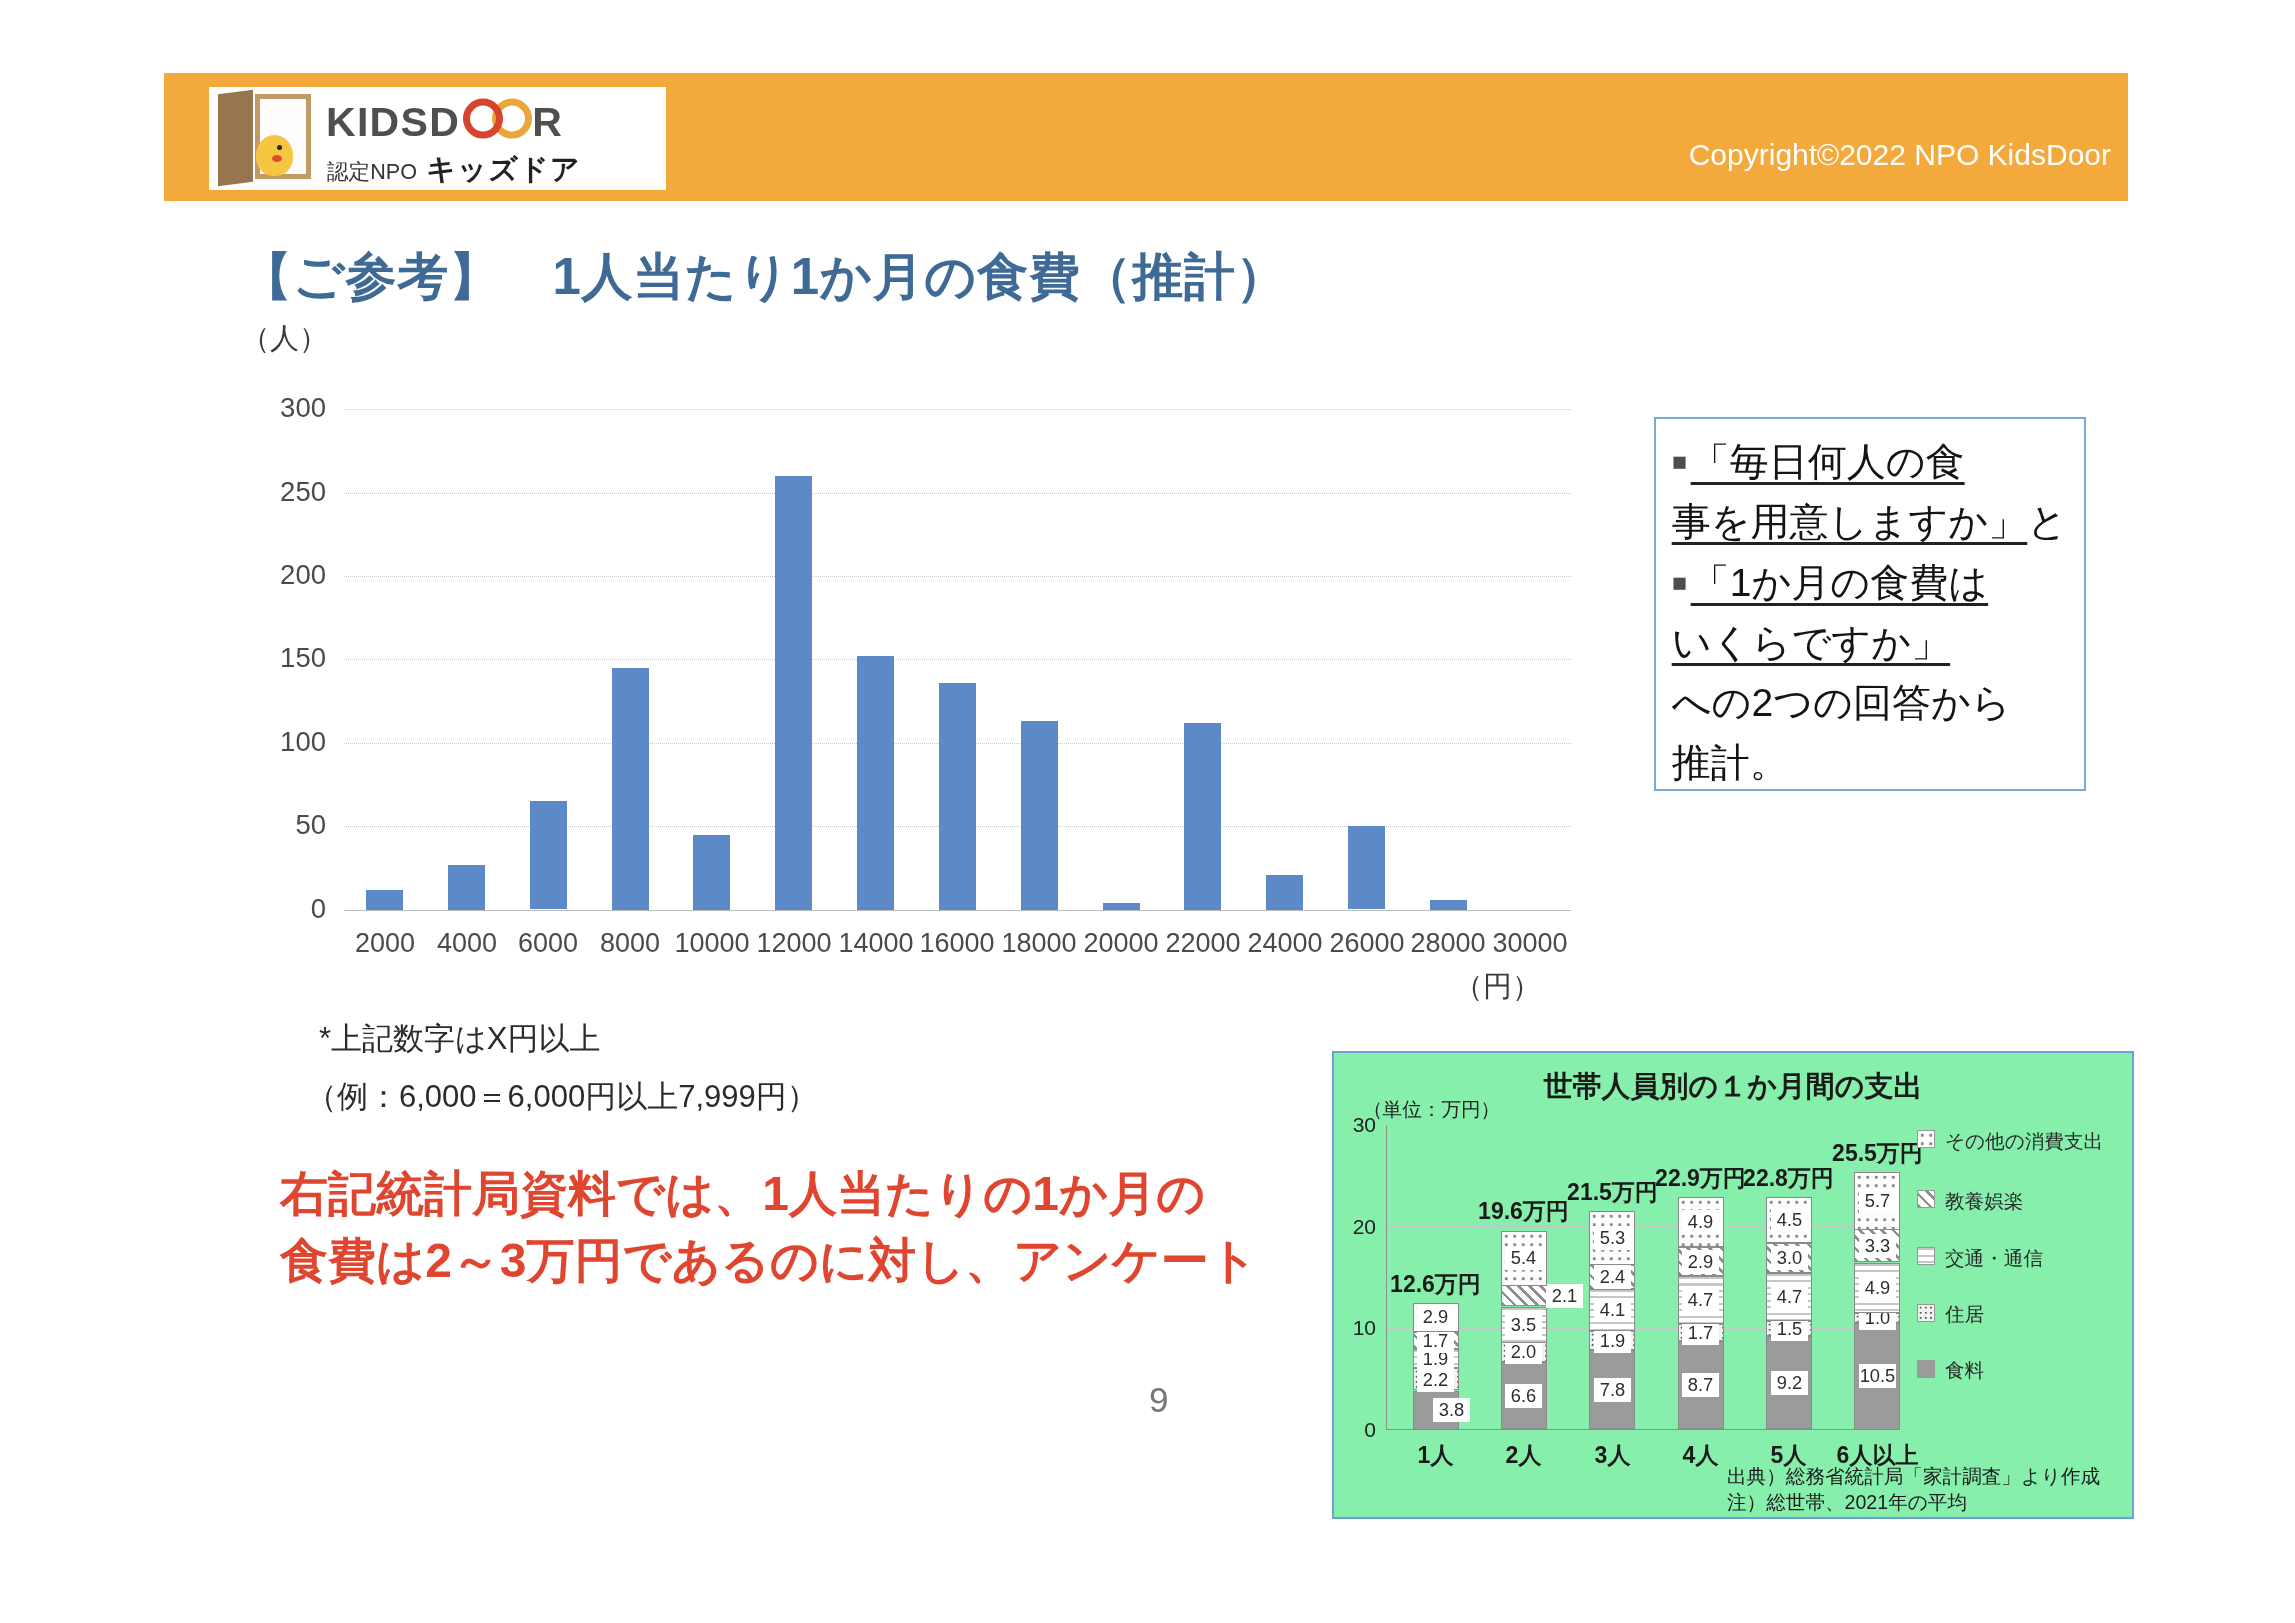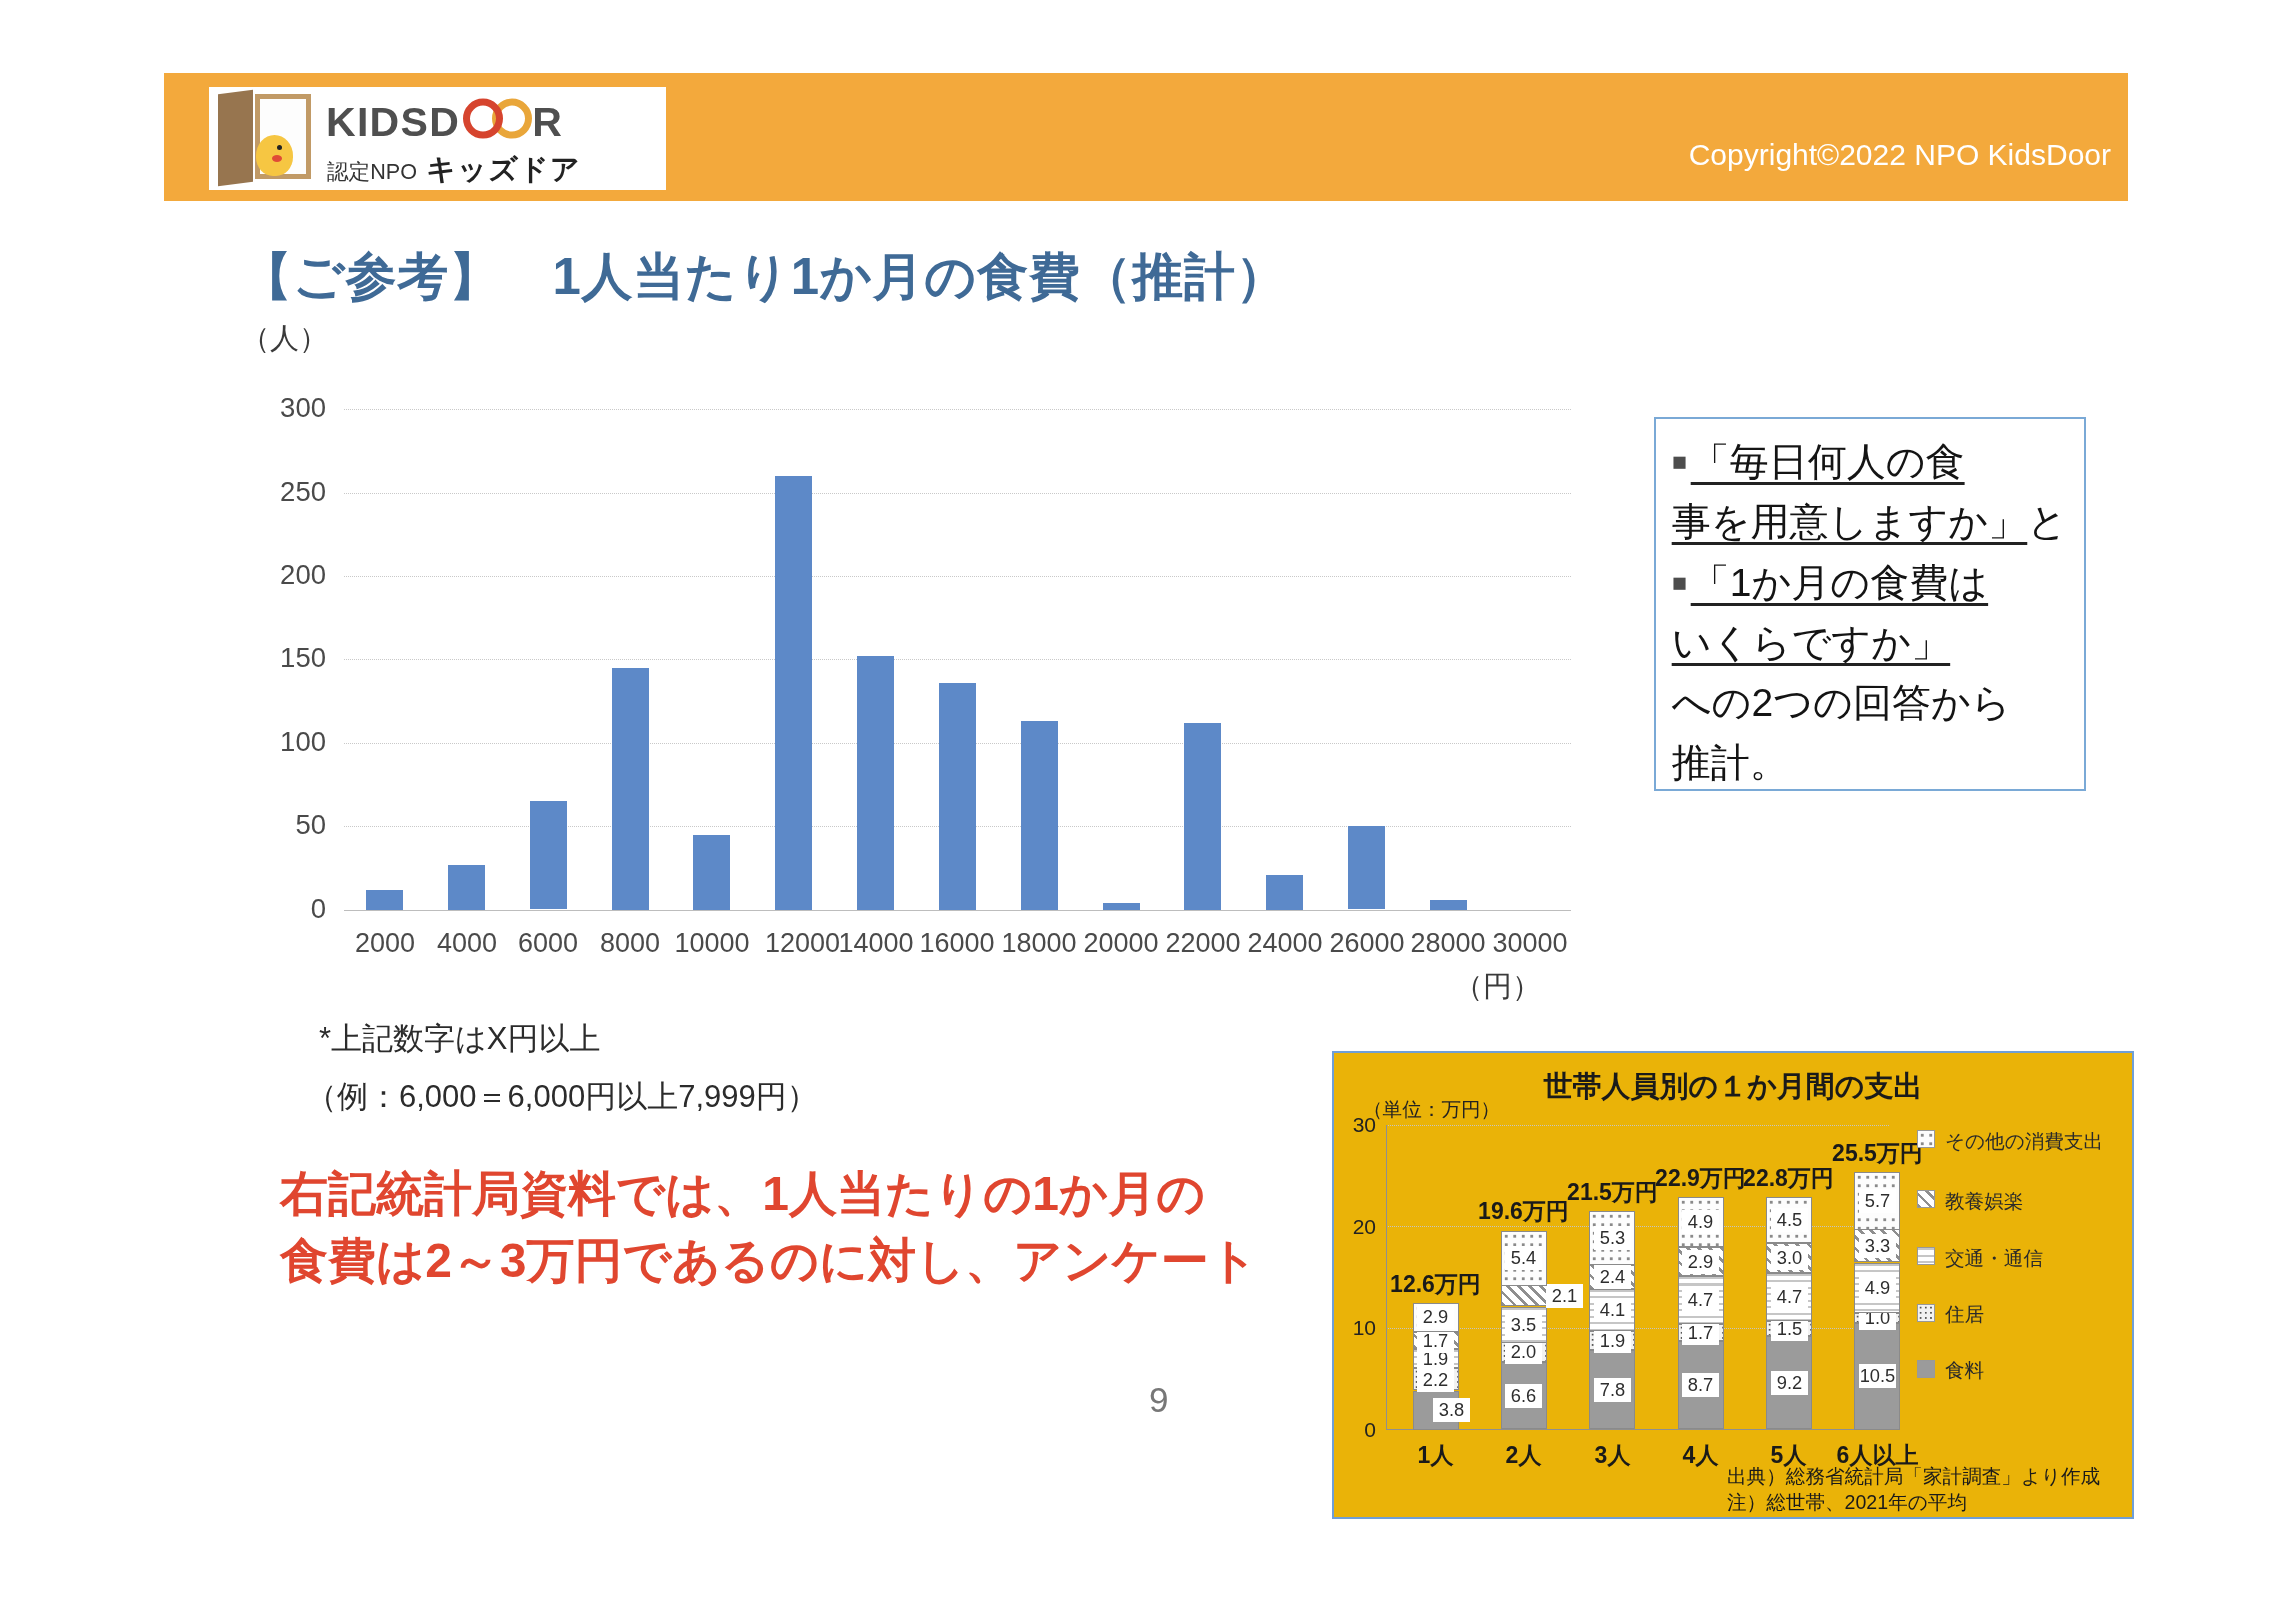--- a/index.html
+++ b/index.html
@@ -40,21 +40,21 @@
   #note2{left:306px;top:1076px;}
   #highlight{position:absolute;left:280px;top:1160px;font-size:48px;font-weight:bold;line-height:67px;white-space:nowrap;}
   #page-number{position:absolute;left:1149px;top:1380px;font-size:35px;color:#777;}
   
   #annotation-box{position:absolute;left:1654px;top:417px;width:432px;height:374px;box-sizing:border-box;
     border:2px solid #7aa9d6;background:#fff;padding:11.8px 15.7px;font-size:39px;line-height:60px;color:#141414;white-space:nowrap;}
   .ann-bullet{font-size:25px;color:#4d4d4d;margin-right:3.9px;vertical-align:5.2px;}
   .u{text-decoration:underline;text-underline-offset:6.5px;text-decoration-thickness:2.6px;text-decoration-color:#222;}
   
   #sub-chart{position:absolute;left:1332px;top:1051px;width:802px;height:468px;box-sizing:border-box;
-    border:2px solid #6f9fd8;background:#eab308;}
+    border:2px solid #6f9fd8;background:#86efac;}
   .sc-title{position:absolute;left:39px;top:14.4px;width:720px;text-align:center;font-size:29px;font-weight:bold;color:#1a1a1a;}
   .sc-unit{position:absolute;left:29px;top:43px;font-size:19.6px;color:#222;}
   .sc-ytick{position:absolute;width:42px;text-align:right;font-size:21px;color:#222;}
   .sc-grid{position:absolute;height:0;border-top:1.3px dotted #c4c4c4;}
   .sc-grid-zero{border-top:1.3px solid #8f8f8f;}
   .sc-yaxis{position:absolute;width:0;border-left:1.3px solid #8f8f8f;}
   .sc-seg{position:absolute;box-sizing:border-box;border:0.7px solid #8a8a8a;}
   .p-solid{background:#9b9b9b;}
   .p-dots-dense{background-color:#f2f2f2;background-image:radial-gradient(#555 1px,transparent 1px);background-size:5.2px 5.2px;}
   .p-hlines{background-color:#fff;background-image:repeating-linear-gradient(#c6c6c6 0 2px,#ffffff 2px 6.5px);}
@@ -112,21 +112,21 @@
       <div class="mc-xtick" style="left: 339px; top: 928px;">2000</div>
       <div class="mc-bar" style="left: 448px; top: 865px; width: 37px; height: 45px; background: rgb(93, 137, 200);"></div>
       <div class="mc-xtick" style="left: 421px; top: 928px;">4000</div>
       <div class="mc-bar" style="left: 530px; top: 801px; width: 37px; height: 108px; background: rgb(93, 137, 200);"></div>
       <div class="mc-xtick" style="left: 502px; top: 928px;">6000</div>
       <div class="mc-bar" style="left: 612px; top: 668px; width: 37px; height: 242px; background: rgb(93, 137, 200);"></div>
       <div class="mc-xtick" style="left: 584px; top: 928px;">8000</div>
       <div class="mc-bar" style="left: 693px; top: 835px; width: 37px; height: 75px; background: rgb(93, 137, 200);"></div>
       <div class="mc-xtick" style="left: 666px; top: 928px;">10000</div>
       <div class="mc-bar" style="left: 775px; top: 476px; width: 37px; height: 434px; background: rgb(93, 137, 200);"></div>
-      <div class="mc-xtick" style="left: 748px; top: 928px; text-align: right;">12000</div>
+      <div class="mc-xtick" style="left: 748px; top: 928px;">12000</div>
       <div class="mc-bar" style="left: 857px; top: 656px; width: 37px; height: 254px; background: rgb(93, 137, 200);"></div>
       <div class="mc-xtick" style="left: 830px; top: 928px;">14000</div>
       <div class="mc-bar" style="left: 939px; top: 683px; width: 37px; height: 227px; background: rgb(93, 137, 200);"></div>
       <div class="mc-xtick" style="left: 911px; top: 928px;">16000</div>
       <div class="mc-bar" style="left: 1021px; top: 721px; width: 37px; height: 189px; background: rgb(93, 137, 200);"></div>
       <div class="mc-xtick" style="left: 993px; top: 928px;">18000</div>
       <div class="mc-bar" style="left: 1103px; top: 903px; width: 37px; height: 6.7px; background: rgb(93, 137, 200);"></div>
       <div class="mc-xtick" style="left: 1075px; top: 928px;">20000</div>
       <div class="mc-bar" style="left: 1184px; top: 723px; width: 37px; height: 187px; background: rgb(93, 137, 200);"></div>
       <div class="mc-xtick" style="left: 1157px; top: 928px;">22000</div>

